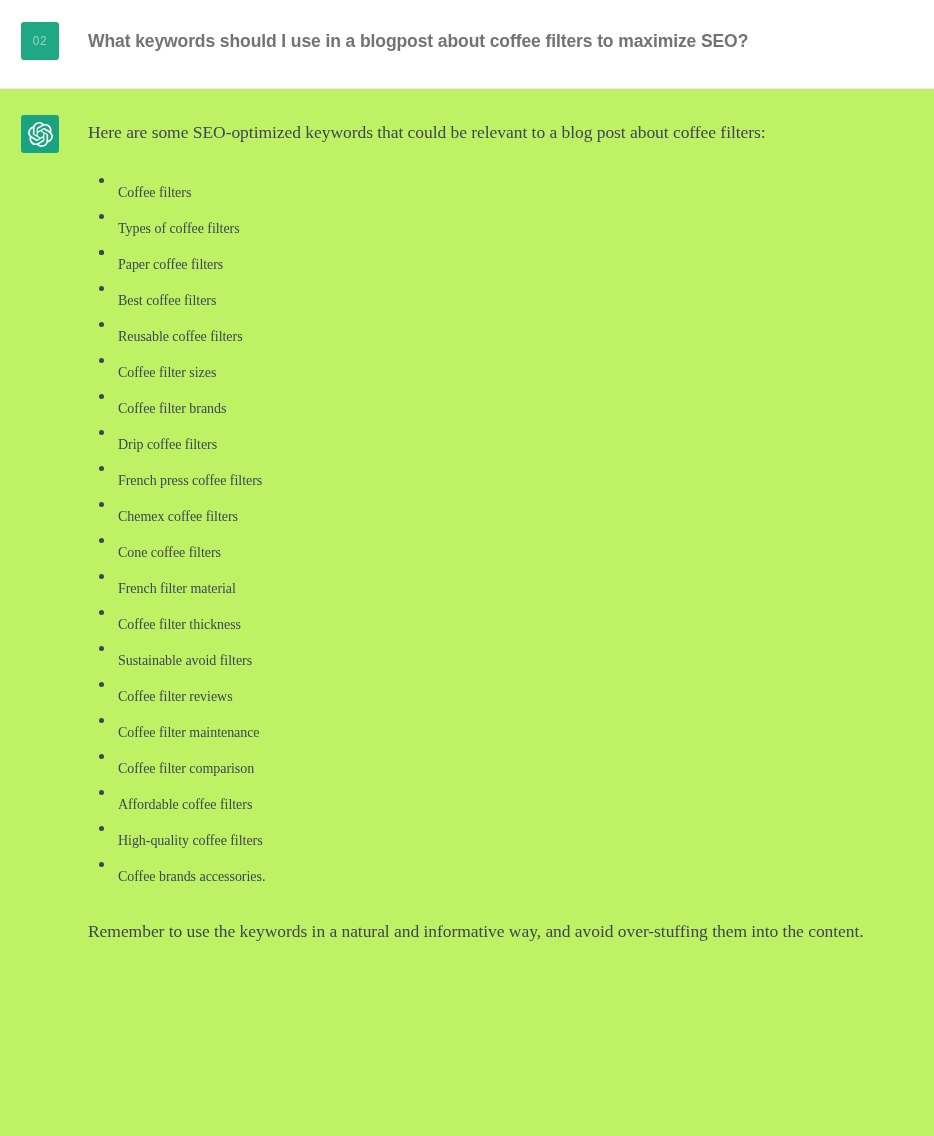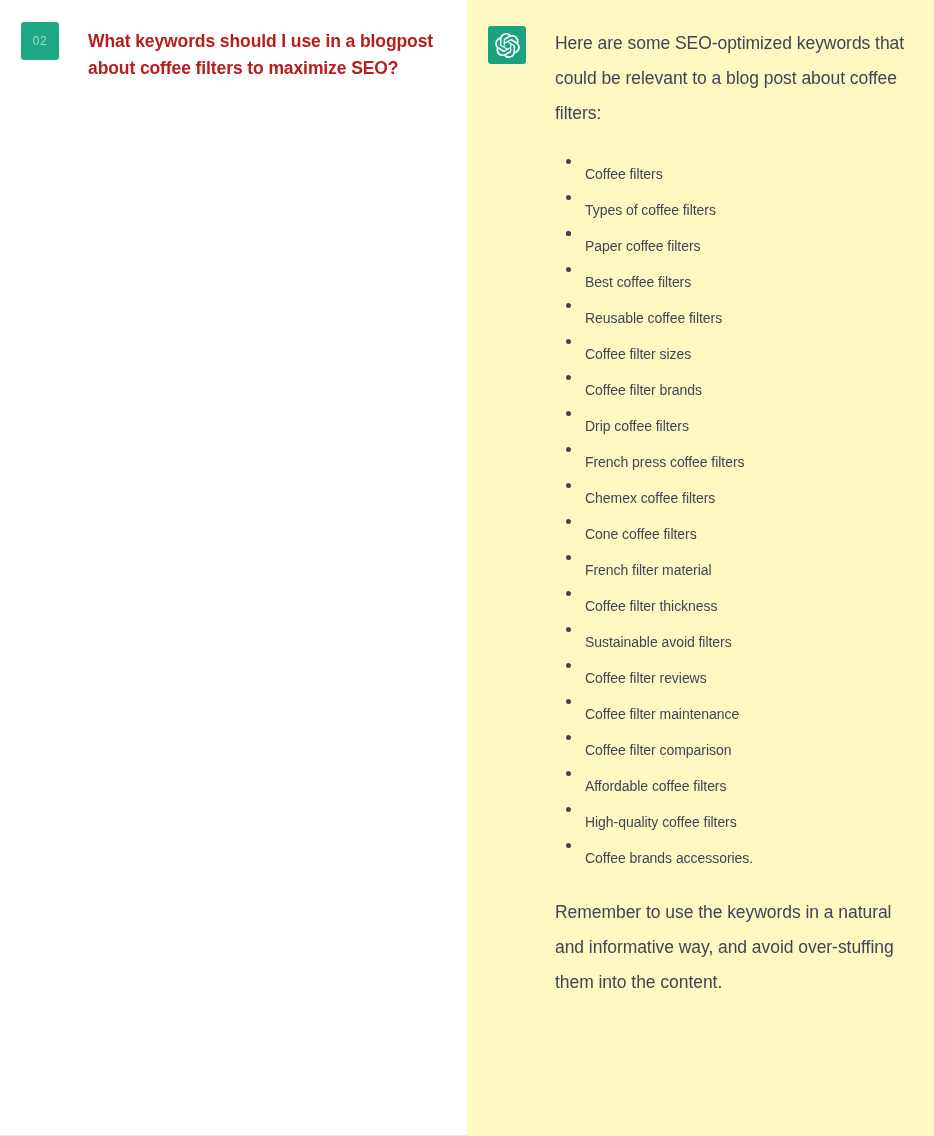--- a/index.html
+++ b/index.html
@@ -12,39 +12,40 @@
     background: #f7f7f8;
     font-family: "Liberation Sans", sans-serif;
     overflow: hidden;
     -webkit-font-smoothing: antialiased;
   }
 
   .conversation {
     width: 934px;
     min-height: 1136px;
     display: flex;
-    flex-direction: row;
+    flex-direction: column;
   }
 
   
   .msg {
     display: flex;
     align-items: flex-start;
     box-sizing: border-box;
     width: 100%;
   }
   .msg-user {
     background: #ffffff;
     border-bottom: 1px solid #ebebeb;
     padding: 22px 0 28px 0;
   }
   .msg-assistant {
-    background: #fef9c3;
+    background: #bef264;
     padding: 26px 0 40px 0;
     flex: 1 1 auto;
+    font-family: Liberation Serif, serif;
   }
 
   
   .avatar-col {
     flex: 0 0 auto;
     width: 88px;
     display: flex;
     justify-content: flex-start;
     padding-left: 21px;
     box-sizing: border-box;
@@ -79,21 +80,21 @@
   
   .body-col {
     flex: 1 1 auto;
     padding-right: 24px;
     min-width: 0;
   }
 
   .user-text {
     font-size: 17.5px;
     line-height: 27px;
-    color: #b91c1c;
+    color: #737373;
     font-weight: 600;
     letter-spacing: -0.1px;
     margin: 0;
     padding-top: 6px;
   }
 
   .assistant-para {
     font-size: 17.5px;
     line-height: 35px;
     color: #3f4555;

